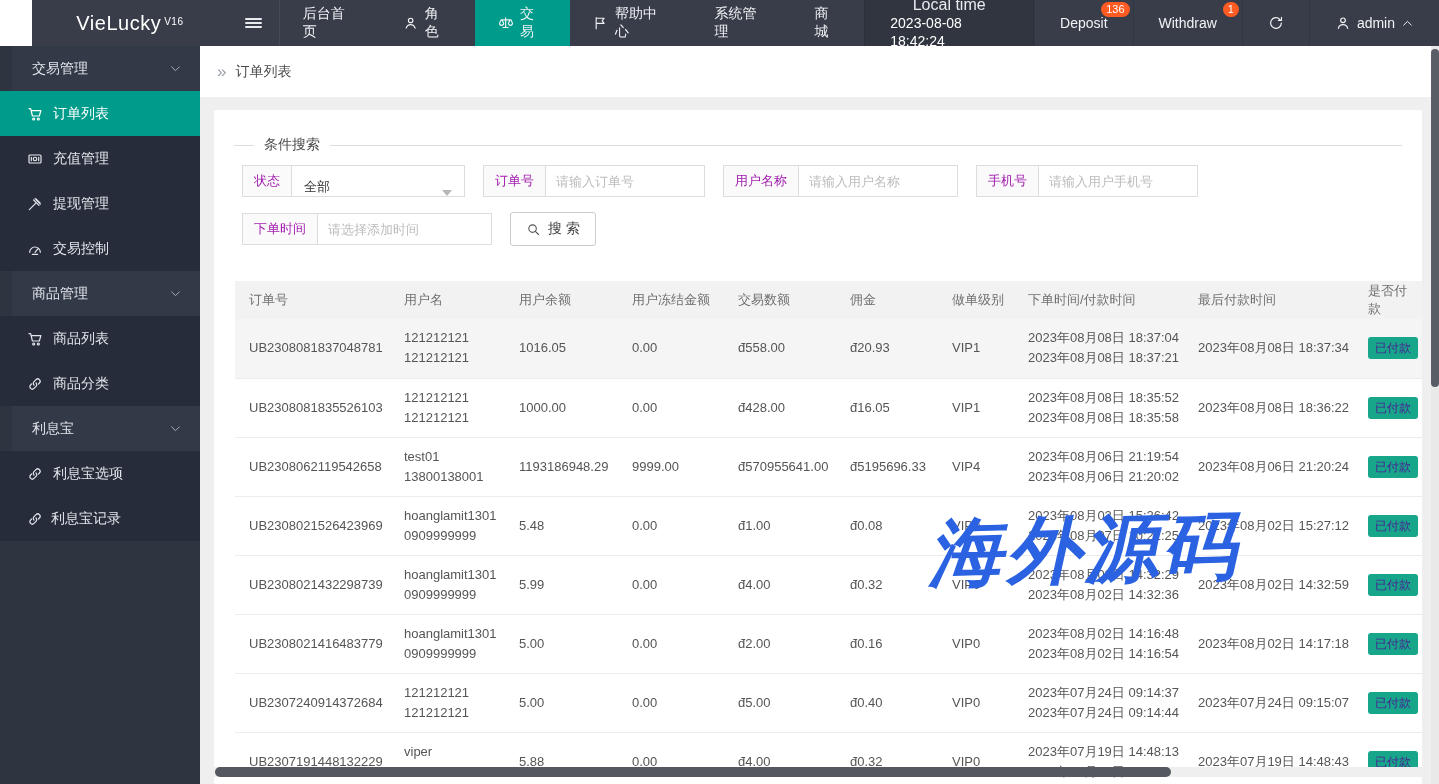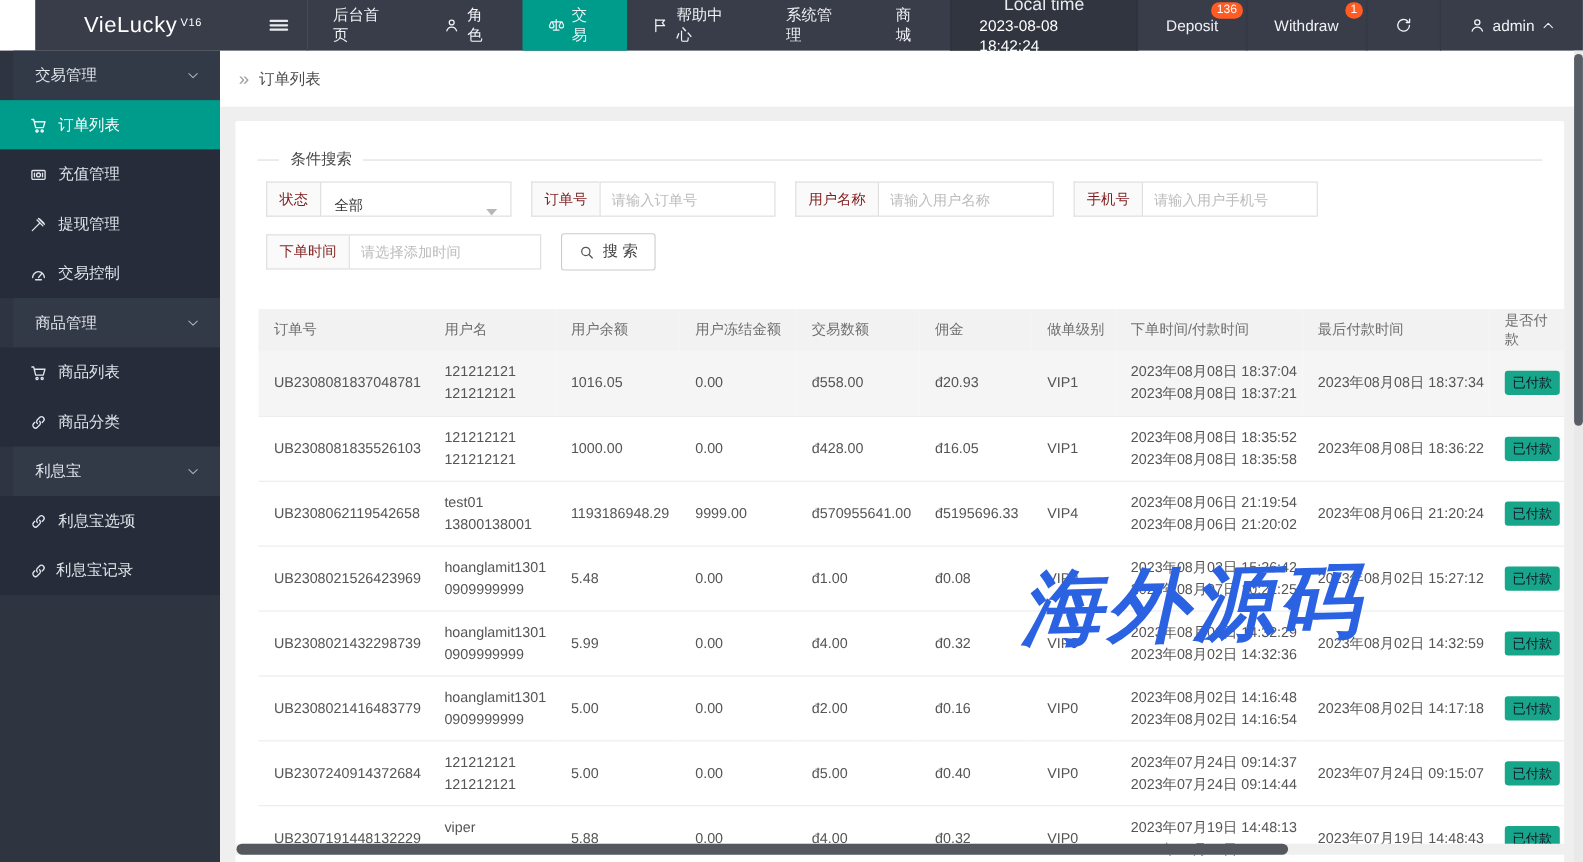--- a/index.html
+++ b/index.html
@@ -53,42 +53,42 @@
     background:#fff; border-radius:2px; overflow:hidden; }
 
   fieldset.search-fs { margin:26px 20px 0 20px; border:none; border-top:1px solid #dcdcdc; }
   fieldset.search-fs legend { margin-left:20px; padding:0 10px; font-size:14px; color:#4a4a4a; }
 
   .form-area { padding:11px 0 0 28px; }
   .form-row { display:flex; align-items:center; }
   .form-row + .form-row { margin-top:15px; }
   .igroup { display:flex; align-items:stretch; height:32px; font-size:13px; margin-right:18px; }
   .igroup .addon { display:flex; align-items:center; padding:0 11px; background:#fafafa;
-    border:1px solid #ddd; border-right:none; color:#7f1d1d; white-space:nowrap; }
+    border:1px solid #ddd; border-right:none; color:#a21caf; white-space:nowrap; }
   .igroup input { border:1px solid #ddd; padding:0 10px; font-size:13px; color:#333;
     width:160px; outline:none; background:#fff; }
   .igroup input::placeholder { color:#bcbcbc; }
   .igroup .select { width:174px; border:1px solid #ddd; background:#fff; display:flex;
     align-items:flex-end; justify-content:space-between; padding:0 12px; color:#333; cursor:pointer; }
   .caret { width:0; height:0; border-left:5px solid transparent;
     border-right:5px solid transparent; border-top:6px solid #b7b7b7; }
   .search-btn { display:flex; align-items:center; gap:7px; height:34px; padding:0 15px;
     background:#fff; border:1px solid #ccc; border-radius:3px; font-size:14px; color:#444;
     cursor:pointer; }
   .search-btn .icn { width:15px; height:15px; stroke:#555; }
 
   
   .table-wrap { margin:35px 0 0 21px; }
   table { width:1187px; border-collapse:collapse; table-layout:fixed; font-size:13px; color:#555; }
   thead th { background:#f2f2f2; height:38px; font-weight:normal; color:#6f6f6f;
     text-align:left; padding:0 4px 0 14px; }
   tbody td { height:59px; padding:0 4px 0 14px; border-bottom:1px solid #ececec;
     vertical-align:middle; line-height:20px; background:#fff; }
   tbody tr.hl td { background:#f5f5f5; }
-  .pay-badge { display:inline-block; background:#17a689; color:#0f172a; font-size:12px;
+  .pay-badge { display:inline-block; background:#17a689; color:#4c1d95; font-size:12px;
     line-height:16px; padding:3px 7px; border-radius:3px; }
 
   
   .watermark { position:absolute; left:728px; top:455px; z-index:6; pointer-events:none;
     font-size:74px; font-weight:bold; font-style:italic; letter-spacing:4px;
     white-space:nowrap; transform:rotate(-1.5deg); }
 
   
   .vscroll { position:absolute; right:0; top:0; bottom:0; width:8px; background:#e9e9e9; z-index:40; }
   .vscroll .thumb { position:absolute; left:0; top:3px; width:8px; height:338px;

